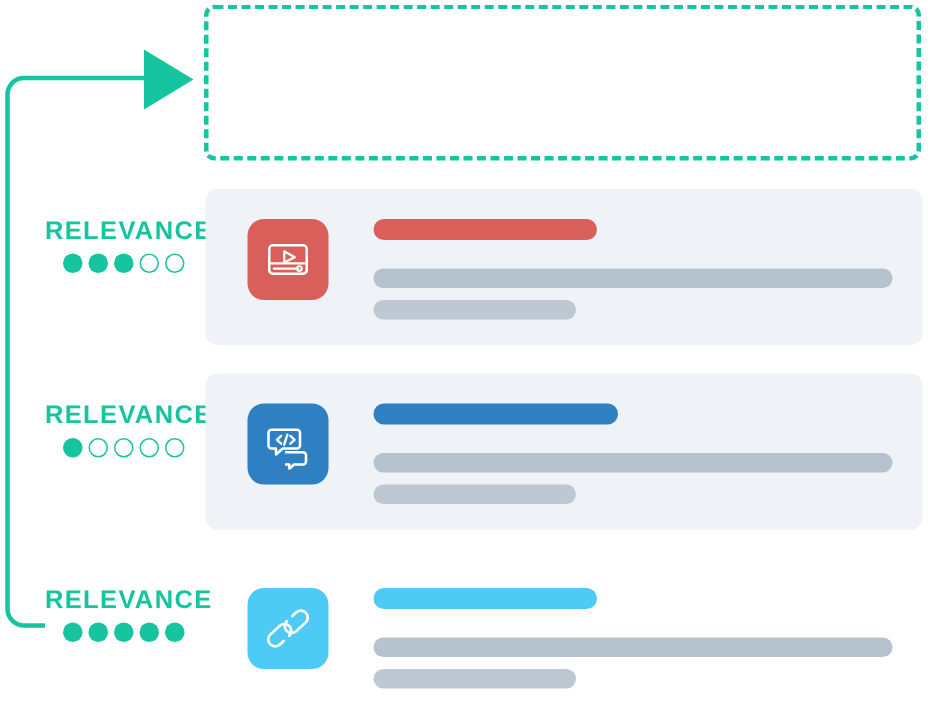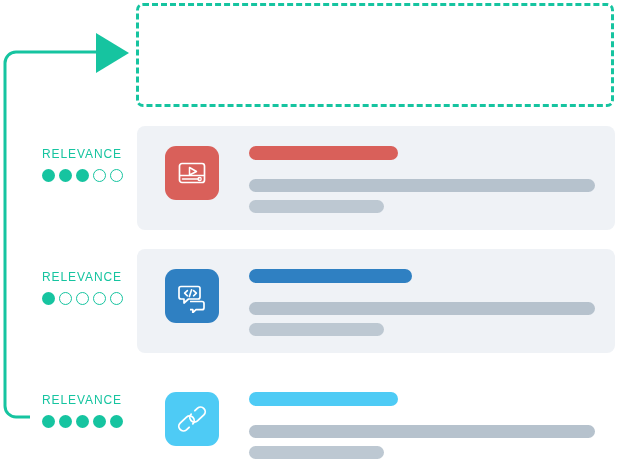--- a/index.html
+++ b/index.html
@@ -60,22 +60,22 @@
   
   .relevance-block {
     position: absolute;
     left: 30px;
     top: 21px;
     width: 104px;
     text-align: center;
   }
   .relevance-label {
     color: #16c4a0;
-    font-size: 12px;
-    font-weight: normal;
+    font-size: 17px;
+    font-weight: bold;
     letter-spacing: 0.9px;
     line-height: 14px;
     white-space: nowrap;
   }
   .relevance-dots {
     margin-top: 8px;
     display: flex;
     justify-content: center;
     gap: 4px;
   }

